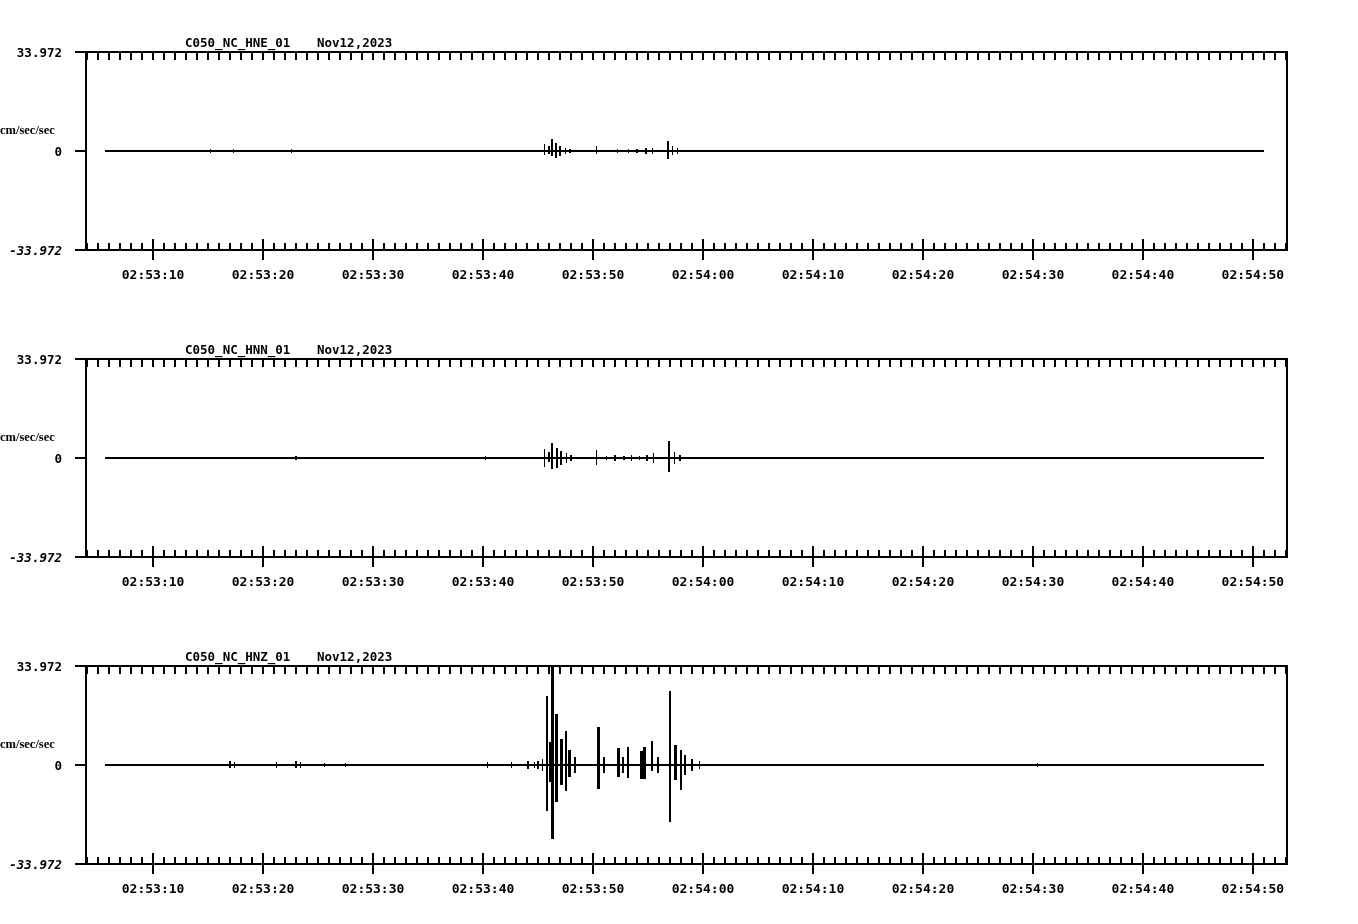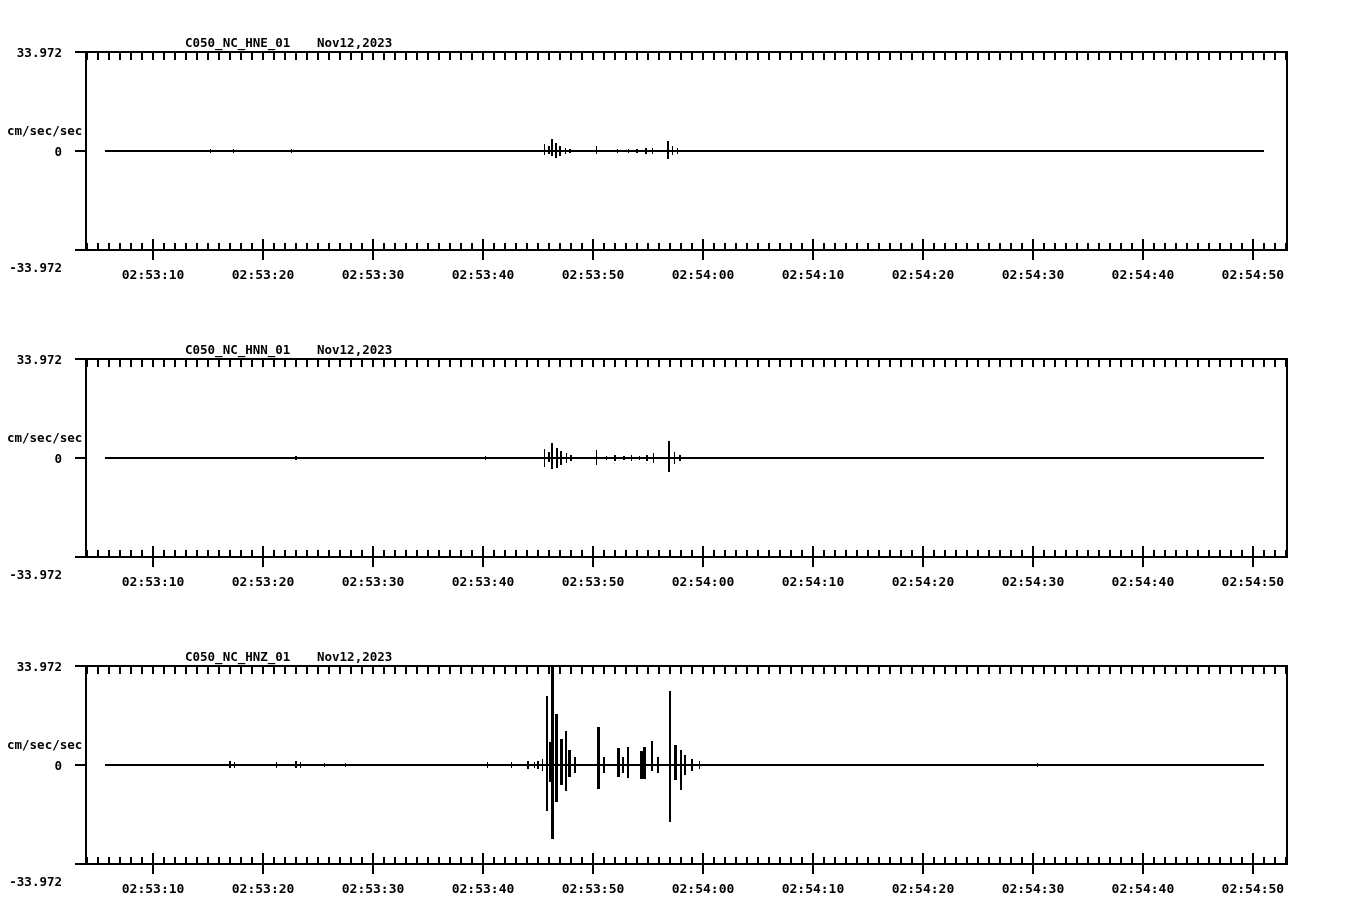--- a/index.html
+++ b/index.html
@@ -10,23 +10,23 @@
   }
   .panel{position:absolute;left:0;width:1358px;height:300px;}
   .panel.p0{top:0;}
   .panel.p1{top:307px;}
   .panel.p2{top:614px;}
   .ttl{position:absolute;top:35px;height:15px;font-size:12.5px;font-weight:bold;white-space:pre;}
   .ttl.station{left:185px;}
   .ttl.date{left:317px;}
   .ylab{position:absolute;font-size:12.5px;font-weight:bold;white-space:pre;}
   .ymax{left:0;width:62px;text-align:right;top:45px;}
-  .yunit{left:7px;top:123px;}
+  .yunit{left:0;top:123px;font-family:Liberation Serif, serif;}
   .yzero{left:0;width:62px;text-align:right;top:144px;}
-  .ymin{left:0;width:62px;text-align:right;top:260px;}
+  .ymin{left:0;width:62px;text-align:right;top:243px;font-style:italic;}
   svg.plot{position:absolute;left:0;top:0;}
   svg.plot line, svg.plot rect{stroke:#000000;}
   svg.plot text{font-family:"DejaVu Sans Mono","Liberation Mono",monospace;font-weight:bold;font-size:13px;fill:#000000;}
 </style>
 </head>
 <body>
 
 <div class="panel p0">
   <span class="ttl station">C050_NC_HNE_01</span>
   <span class="ttl date">Nov12,2023</span>

